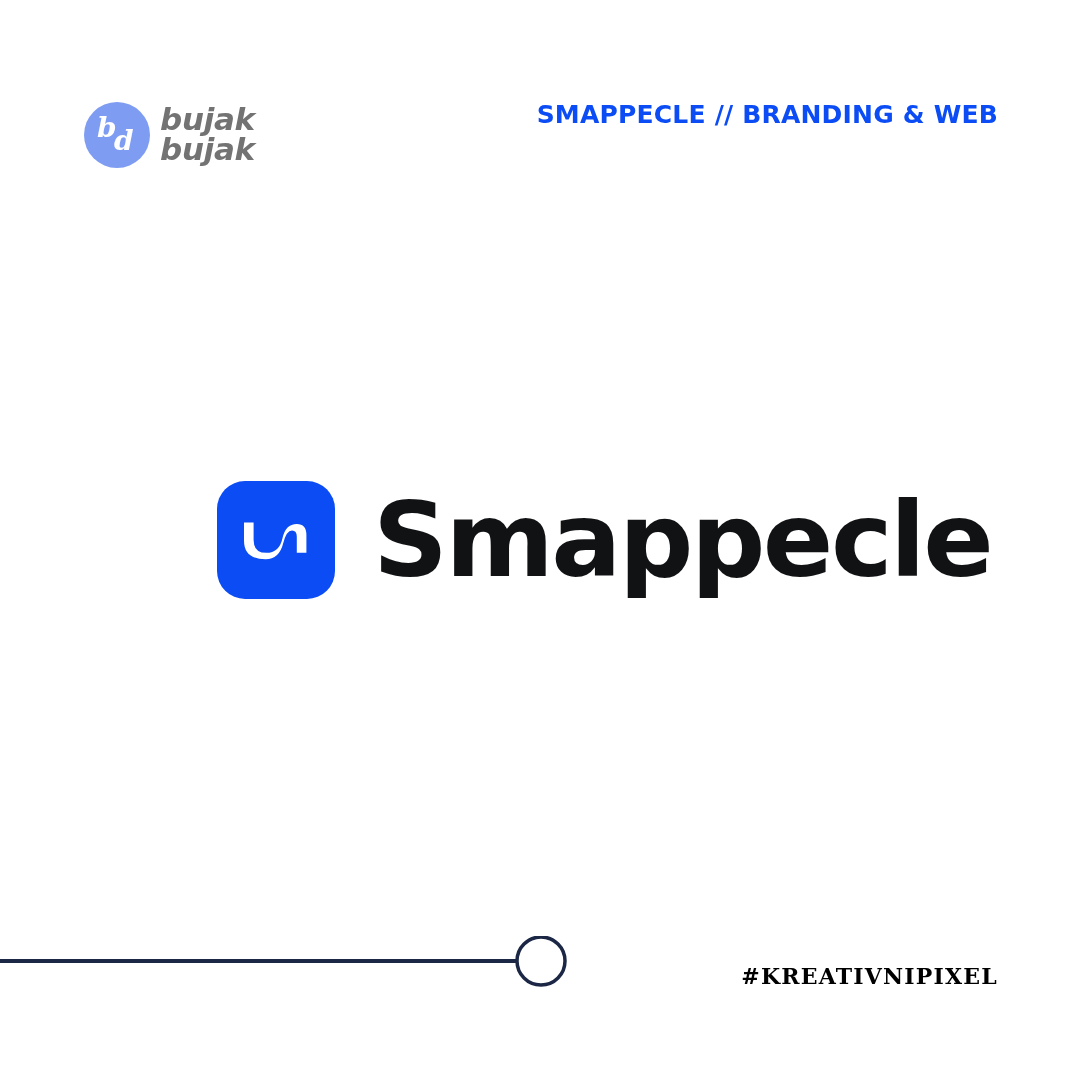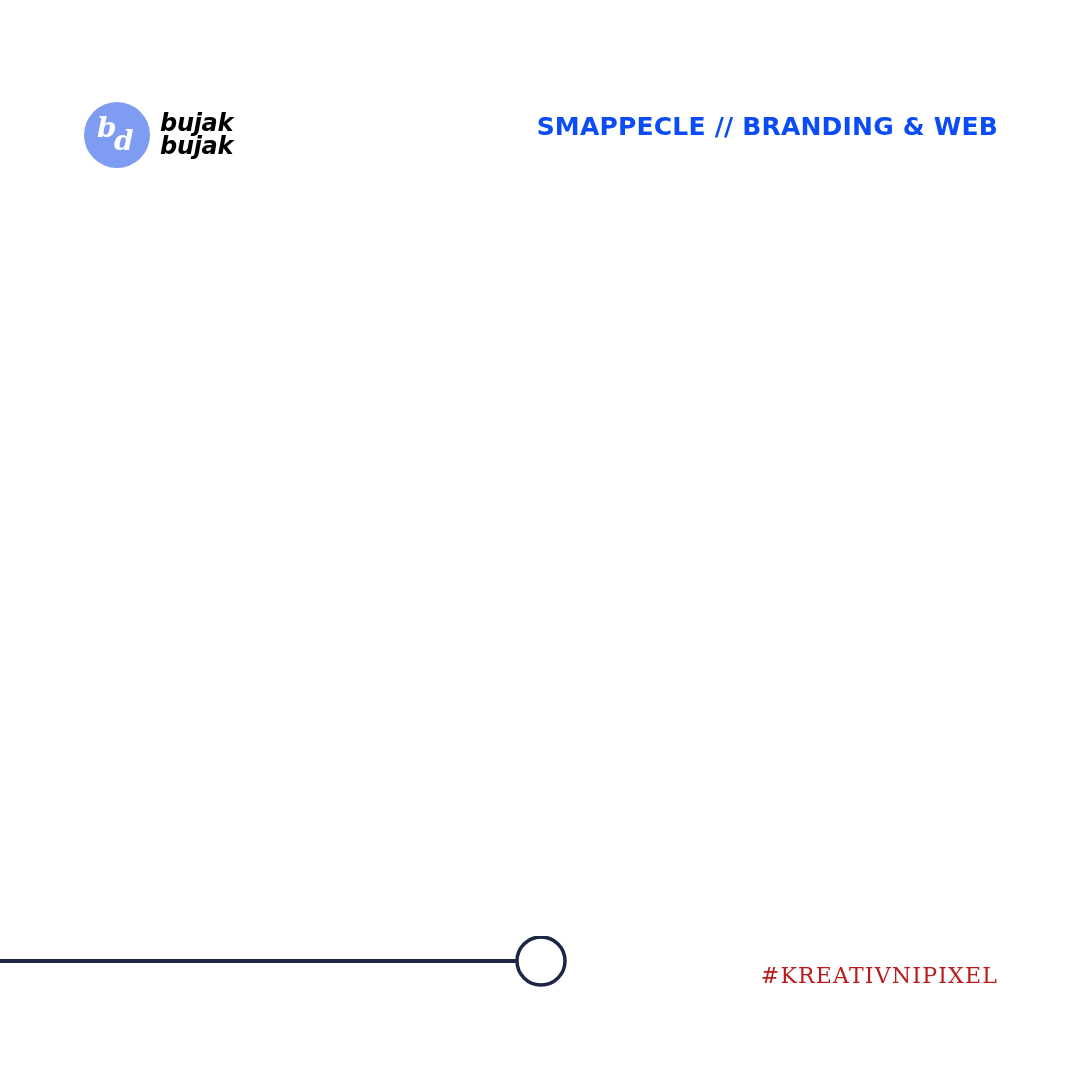--- a/index.html
+++ b/index.html
@@ -50,41 +50,40 @@
   }
   .logo-badge .mono-d {
     left: 30px;
     top: 25px;
     font-size: 28px;
   }
   .logo-words {
     display: flex;
     flex-direction: column;
     line-height: 0.96;
-    color: #000000;
+    color: #737373;
     font-family: "DejaVu Sans", sans-serif;
     font-style: italic;
     font-weight: bold;
-    font-size: 24px;
+    font-size: 31px;
     letter-spacing: -0.3px;
   }
 
   
   .project-caption {
     position: absolute;
     right: 82px;
     top: 100px;
     color: #0b4cf5;
     font-family: "DejaVu Sans", sans-serif;
     font-weight: bold;
     font-size: 25px;
     letter-spacing: 0.2px;
     white-space: nowrap;
     text-align: left;
-    margin-top: 12px;
   }
 
   
   .brand-lockup {
     position: absolute;
     left: 217px;
     top: 481px;
     display: flex;
     align-items: center;
     gap: 38px;
@@ -124,23 +123,23 @@
   }
   .slider-rule svg {
     display: block;
   }
 
   
   .hashtag {
     position: absolute;
     right: 82px;
     top: 963px;
-    color: #b91c1c;
+    color: #000000;
     font-family: "DejaVu Serif", serif;
-    font-weight: normal;
+    font-weight: bold;
     font-size: 22px;
     letter-spacing: 1.2px;
     white-space: nowrap;
   }
 </style>
 </head>
 <body>
 
 <div class="canvas">
 
@@ -150,20 +149,28 @@
       <span class="mono mono-d">d</span>
     </div>
     <div class="logo-words">
       <span>bujak</span>
       <span>bujak</span>
     </div>
   </div>
 
   <div class="project-caption">SMAPPECLE // BRANDING &amp; WEB</div>
 
+  <div class="brand-lockup">
+    <div class="app-icon">
+      <svg viewBox="0 0 100 100" aria-hidden="true">
+        <path d="M14 34 L14 56 Q14 72 30 72 Q46 72 50 54 Q54 36 68 36 Q80 36 80 50 L80 72 L68 72 L68 52 Q68 44 62 44 Q55 44 51 60 Q46 80 29 80 Q2 80 2 57 L2 34 Z" fill="#ffffff" transform="translate(8,-6)"></path>
+      </svg>
+    </div>
+    <div class="brand-wordmark">Smappecle</div>
+  </div>
 
   <div class="slider-rule">
     <svg width="600" height="56" viewBox="0 0 600 56" aria-hidden="true">
       <line x1="0" y1="25" x2="516" y2="25" stroke="#1b2744" stroke-width="4"></line>
       <circle cx="541" cy="25" r="24" fill="#ffffff" stroke="#1b2744" stroke-width="3.5"></circle>
     </svg>
   </div>
 
   <div class="hashtag">#KREATIVNIPIXEL</div>
 

